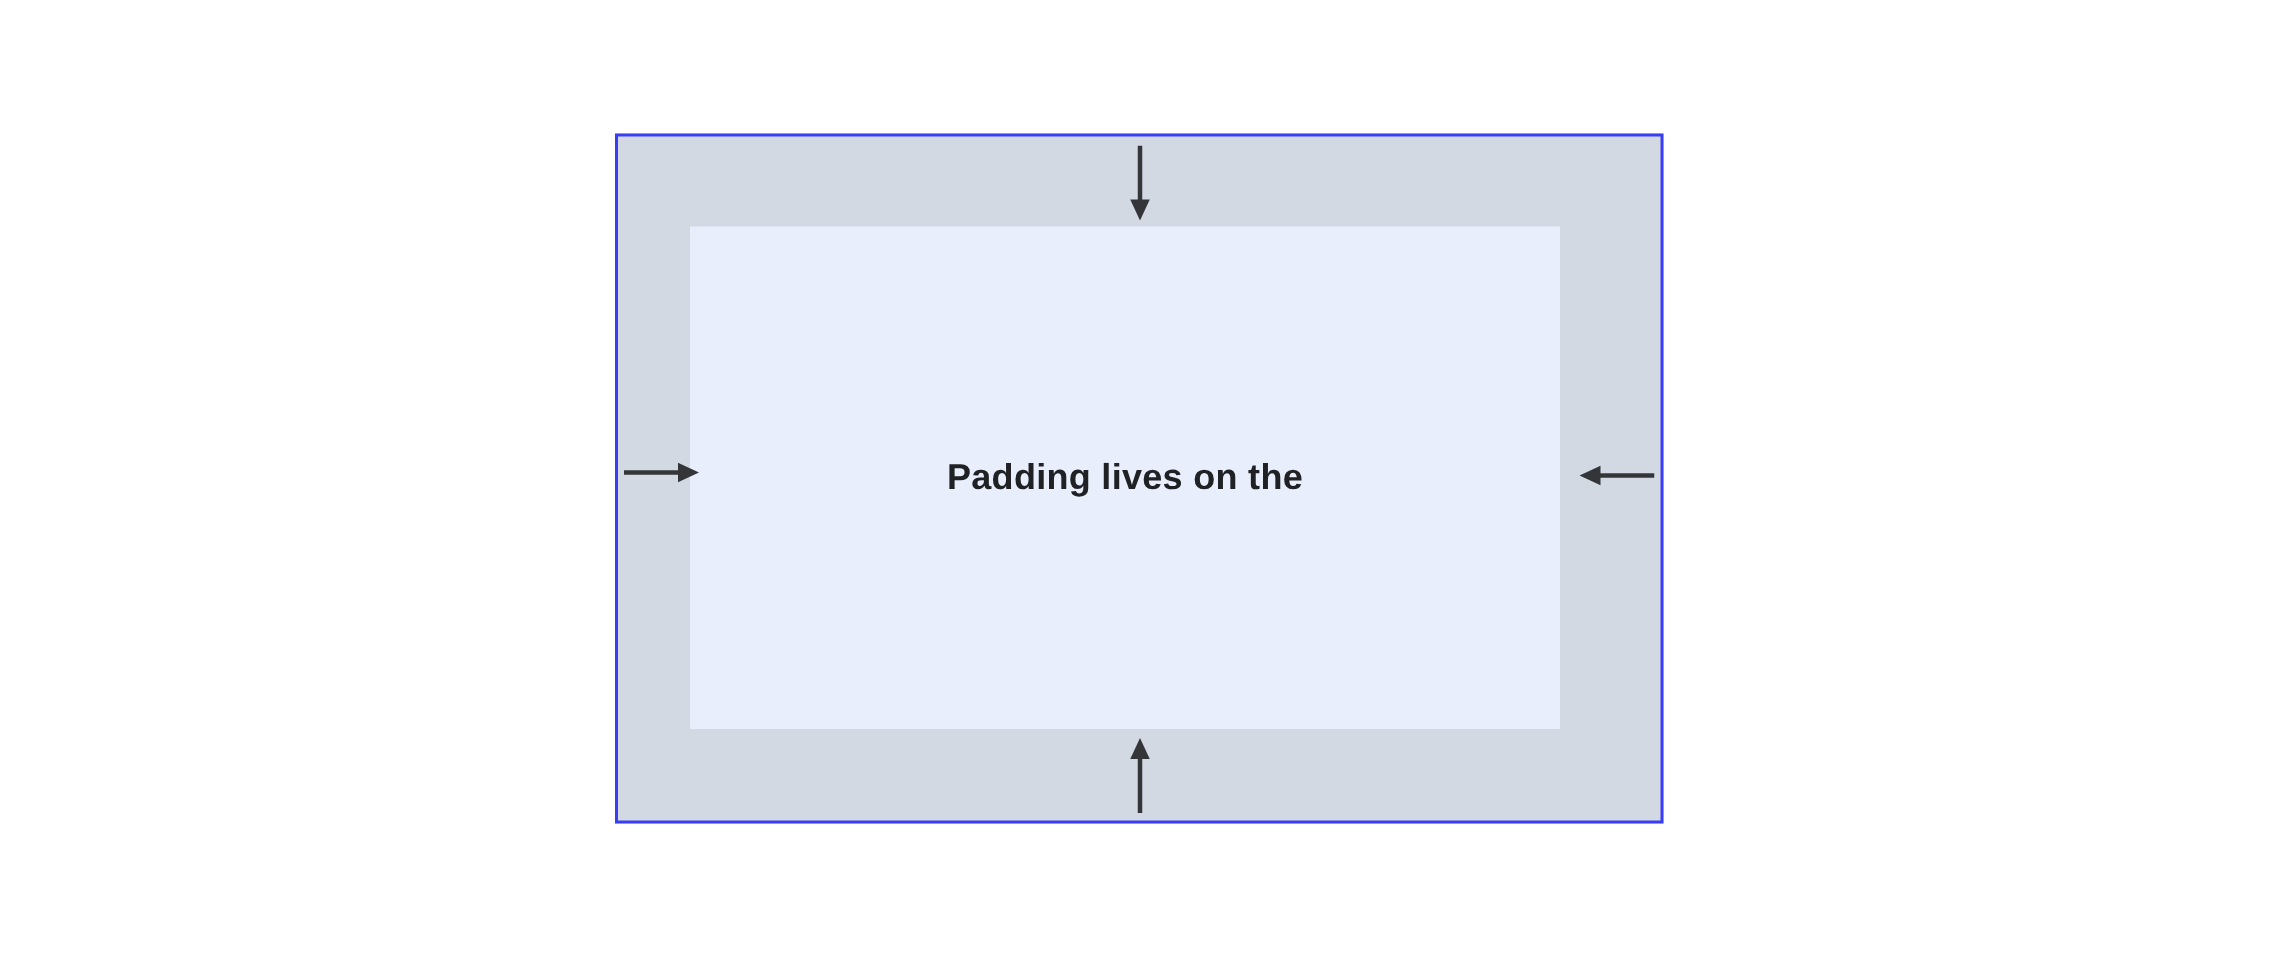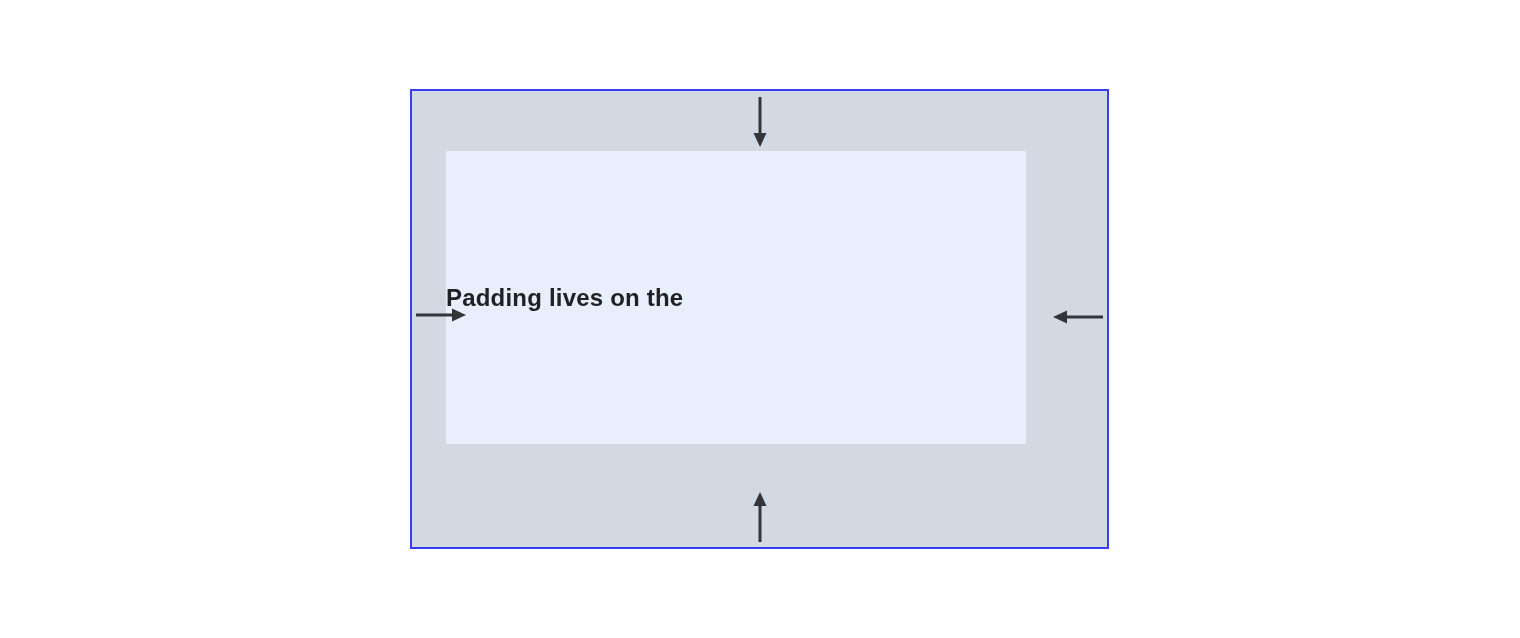--- a/index.html
+++ b/index.html
@@ -21,26 +21,26 @@
   }
   .padding-box{
     position:absolute;
     left:410px;top:89px;
     width:699px;height:460px;
     background:var(--padding-area-bg);
     border:2px solid var(--border);
   }
   .content-box{
     position:absolute;
-    left:446px;top:151px;
-    width:580px;height:293px;
+    left:460px;top:151px;
+    width:580px;height:335px;
     background:var(--content-area-bg);
     display:flex;
     align-items:center;
-    justify-content:flex-start;
+    justify-content:center;
   }
   .label{
     font-weight:bold;
     font-size:24px;
     line-height:32px;
     color:var(--text);
     text-align:left;
     letter-spacing:0.2px;
   }
   .arrow{

